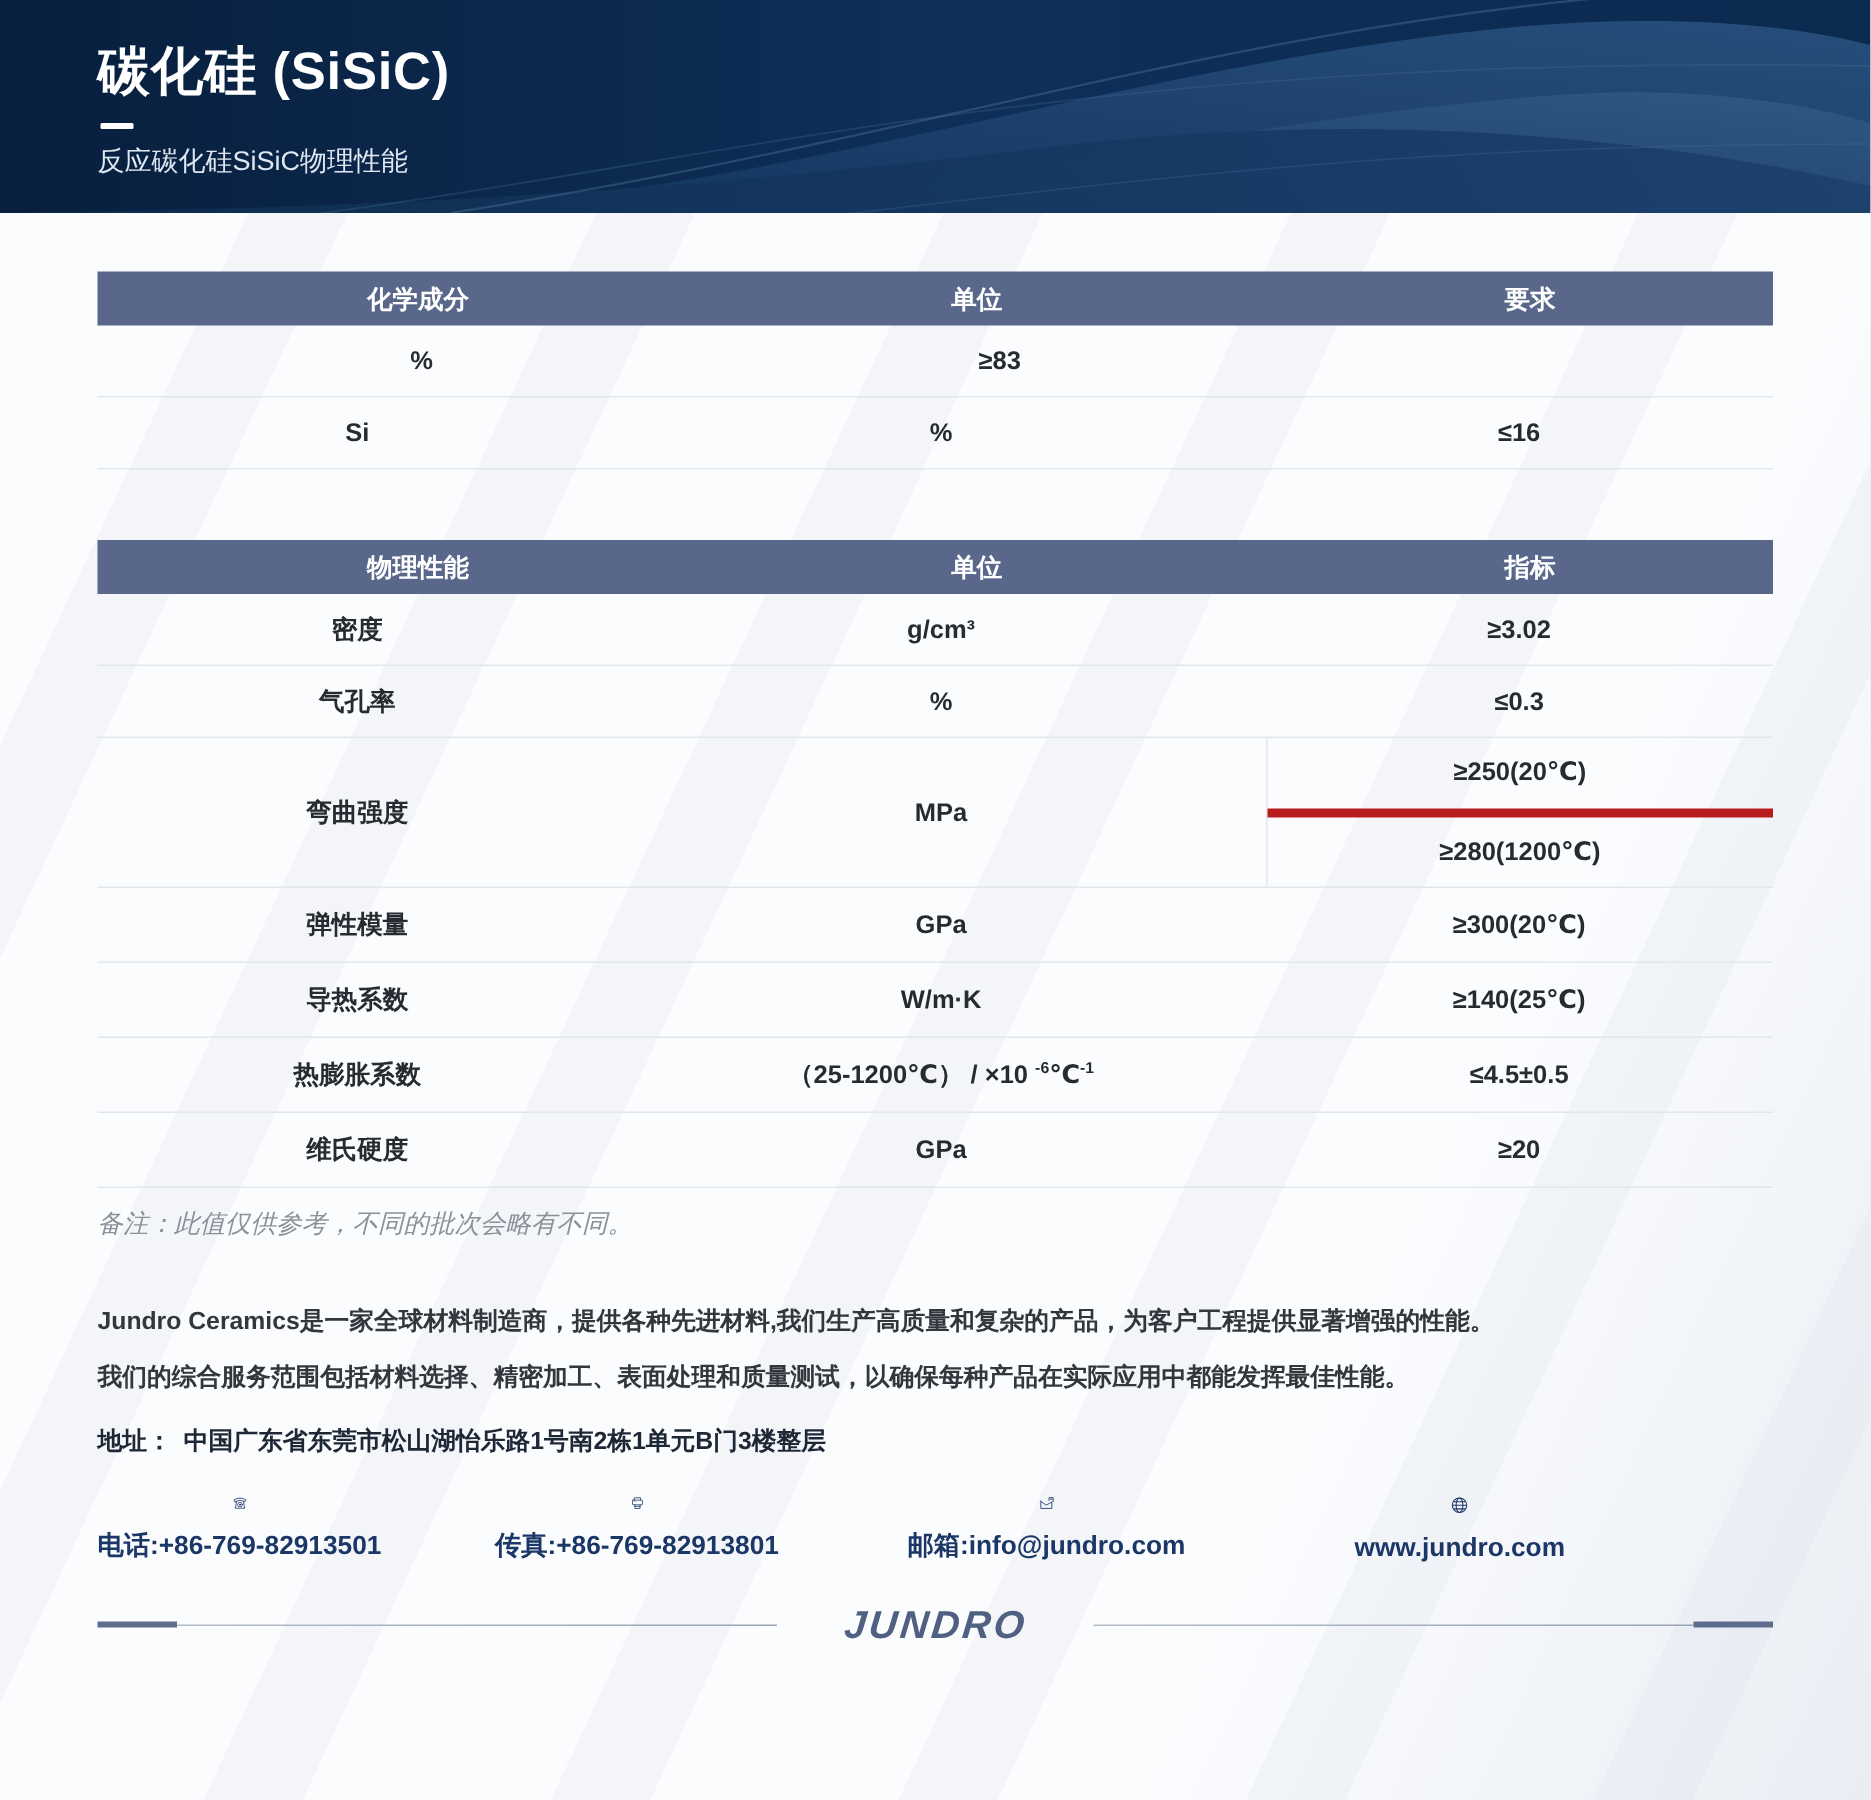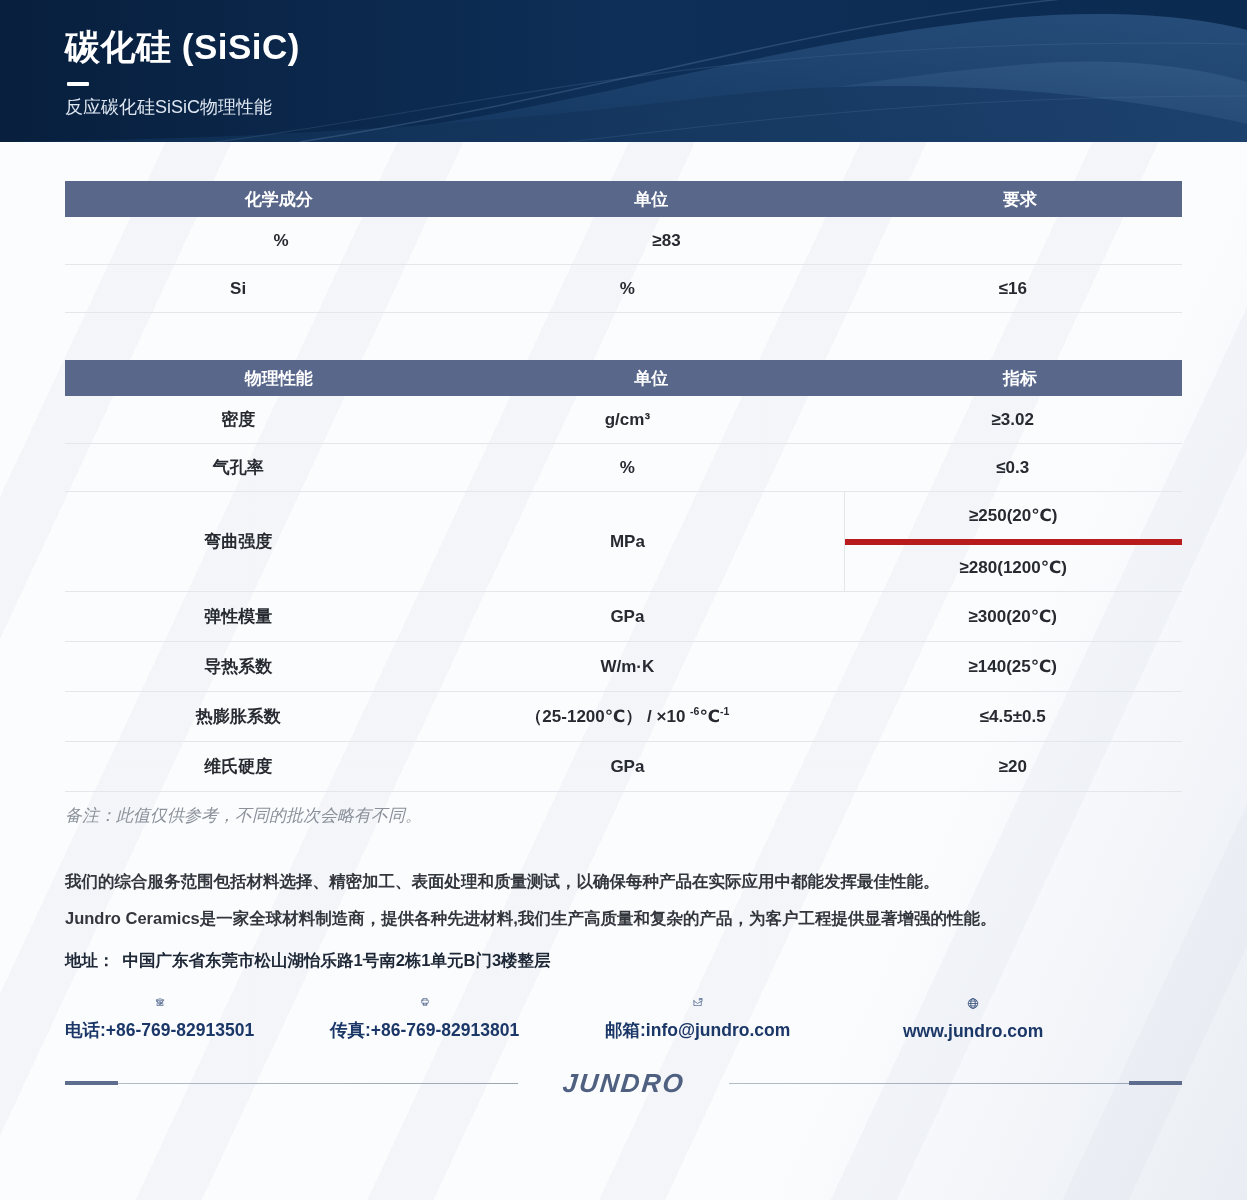--- a/index.html
+++ b/index.html
@@ -177,22 +177,22 @@
       <div class="trow tall">
         <div class="c1">维氏硬度</div>
         <div class="c2">GPa</div>
         <div class="c3">≥20</div>
       </div>
     </section>
 
     <p class="note">备注：此值仅供参考，不同的批次会略有不同。</p>
 
     <div class="about">
+      <div>Jundro Ceramics是一家全球材料制造商，提供各种先进材料,我们生产高质量和复杂的产品，为客户工程提供显著增强的性能。</div>
       <div>我们的综合服务范围包括材料选择、精密加工、表面处理和质量测试，以确保每种产品在实际应用中都能发挥最佳性能。</div>
-      <div>Jundro Ceramics是一家全球材料制造商，提供各种先进材料,我们生产高质量和复杂的产品，为客户工程提供显著增强的性能。</div>
     </div>
 
     <p class="address">
       <span>地址：</span><span class="addr-text">中国广东省东莞市松山湖怡乐路1号南2栋1单元B门3楼整层</span>
     </p>
 
     <div class="contacts">
       <div class="contact-group cg-phone">
         <svg width="40" height="38" viewBox="0 0 48 44" fill="none" stroke-width="3" stroke-linejoin="round" stroke-linecap="round">
           <path d="M6 17 L2.5 10.5 Q24 -2.5 45.5 10.5 L42 17 Q24 6.5 6 17 Z"></path>

